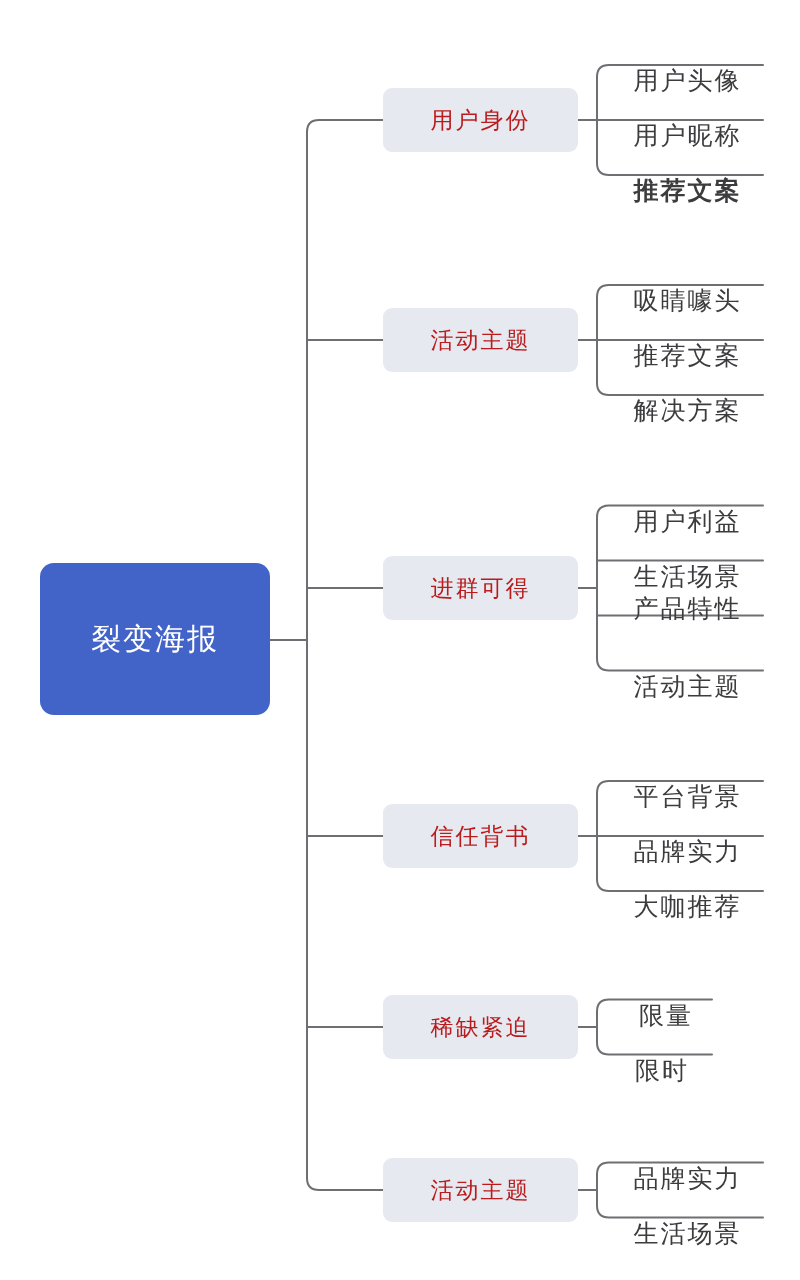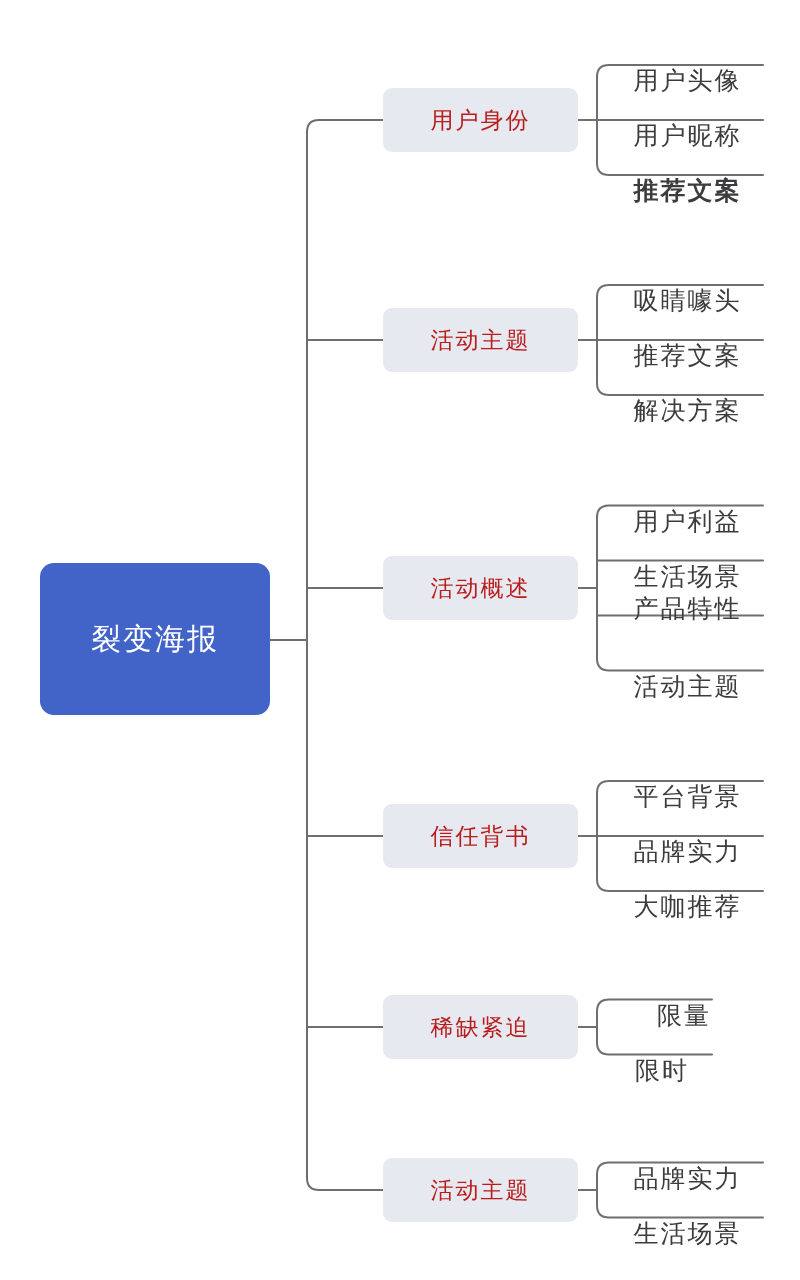--- a/index.html
+++ b/index.html
@@ -150,21 +150,21 @@
       <div class="leaf" style="left: 612px; width: 151px; top: 239px;">
         <span class="leaf-label">吸睛噱头</span>
       </div>
       <div class="leaf" style="left: 612px; width: 151px; top: 294px;">
         <span class="leaf-label">推荐文案</span>
       </div>
       <div class="leaf" style="left: 612px; width: 151px; top: 349px;">
         <span class="leaf-label">解决方案</span>
       </div>
       <div class="branch-node" style="top: 556px;">
-        <span class="branch-label">活动概述</span>
+        <span class="branch-label">进群可得</span>
       </div>
       <div class="leaf" style="left: 612px; width: 151px; top: 459.5px;">
         <span class="leaf-label">用户利益</span>
       </div>
       <div class="leaf" style="left: 612px; width: 151px; top: 514.5px;">
         <span class="leaf-label">生活场景</span>
       </div>
       <div class="leaf" style="left: 612px; width: 151px; top: 547px;">
         <span class="leaf-label">产品特性</span>
       </div>
@@ -179,21 +179,21 @@
       </div>
       <div class="leaf" style="left: 612px; width: 151px; top: 790px;">
         <span class="leaf-label">品牌实力</span>
       </div>
       <div class="leaf" style="left: 612px; width: 151px; top: 845px;">
         <span class="leaf-label">大咖推荐</span>
       </div>
       <div class="branch-node" style="top: 995px;">
         <span class="branch-label">稀缺紧迫</span>
       </div>
-      <div class="leaf" style="left: 634px; width: 100px; top: 953.5px;">
+      <div class="leaf" style="left: 616px; width: 100px; top: 953.5px;">
         <span class="leaf-label">限量</span>
       </div>
       <div class="leaf" style="left: 612px; width: 100px; top: 1008.5px;">
         <span class="leaf-label">限时</span>
       </div>
       <div class="branch-node" style="top: 1158px;">
         <span class="branch-label">活动主题</span>
       </div>
       <div class="leaf" style="left: 612px; width: 151px; top: 1116.5px;">
         <span class="leaf-label">品牌实力</span>

